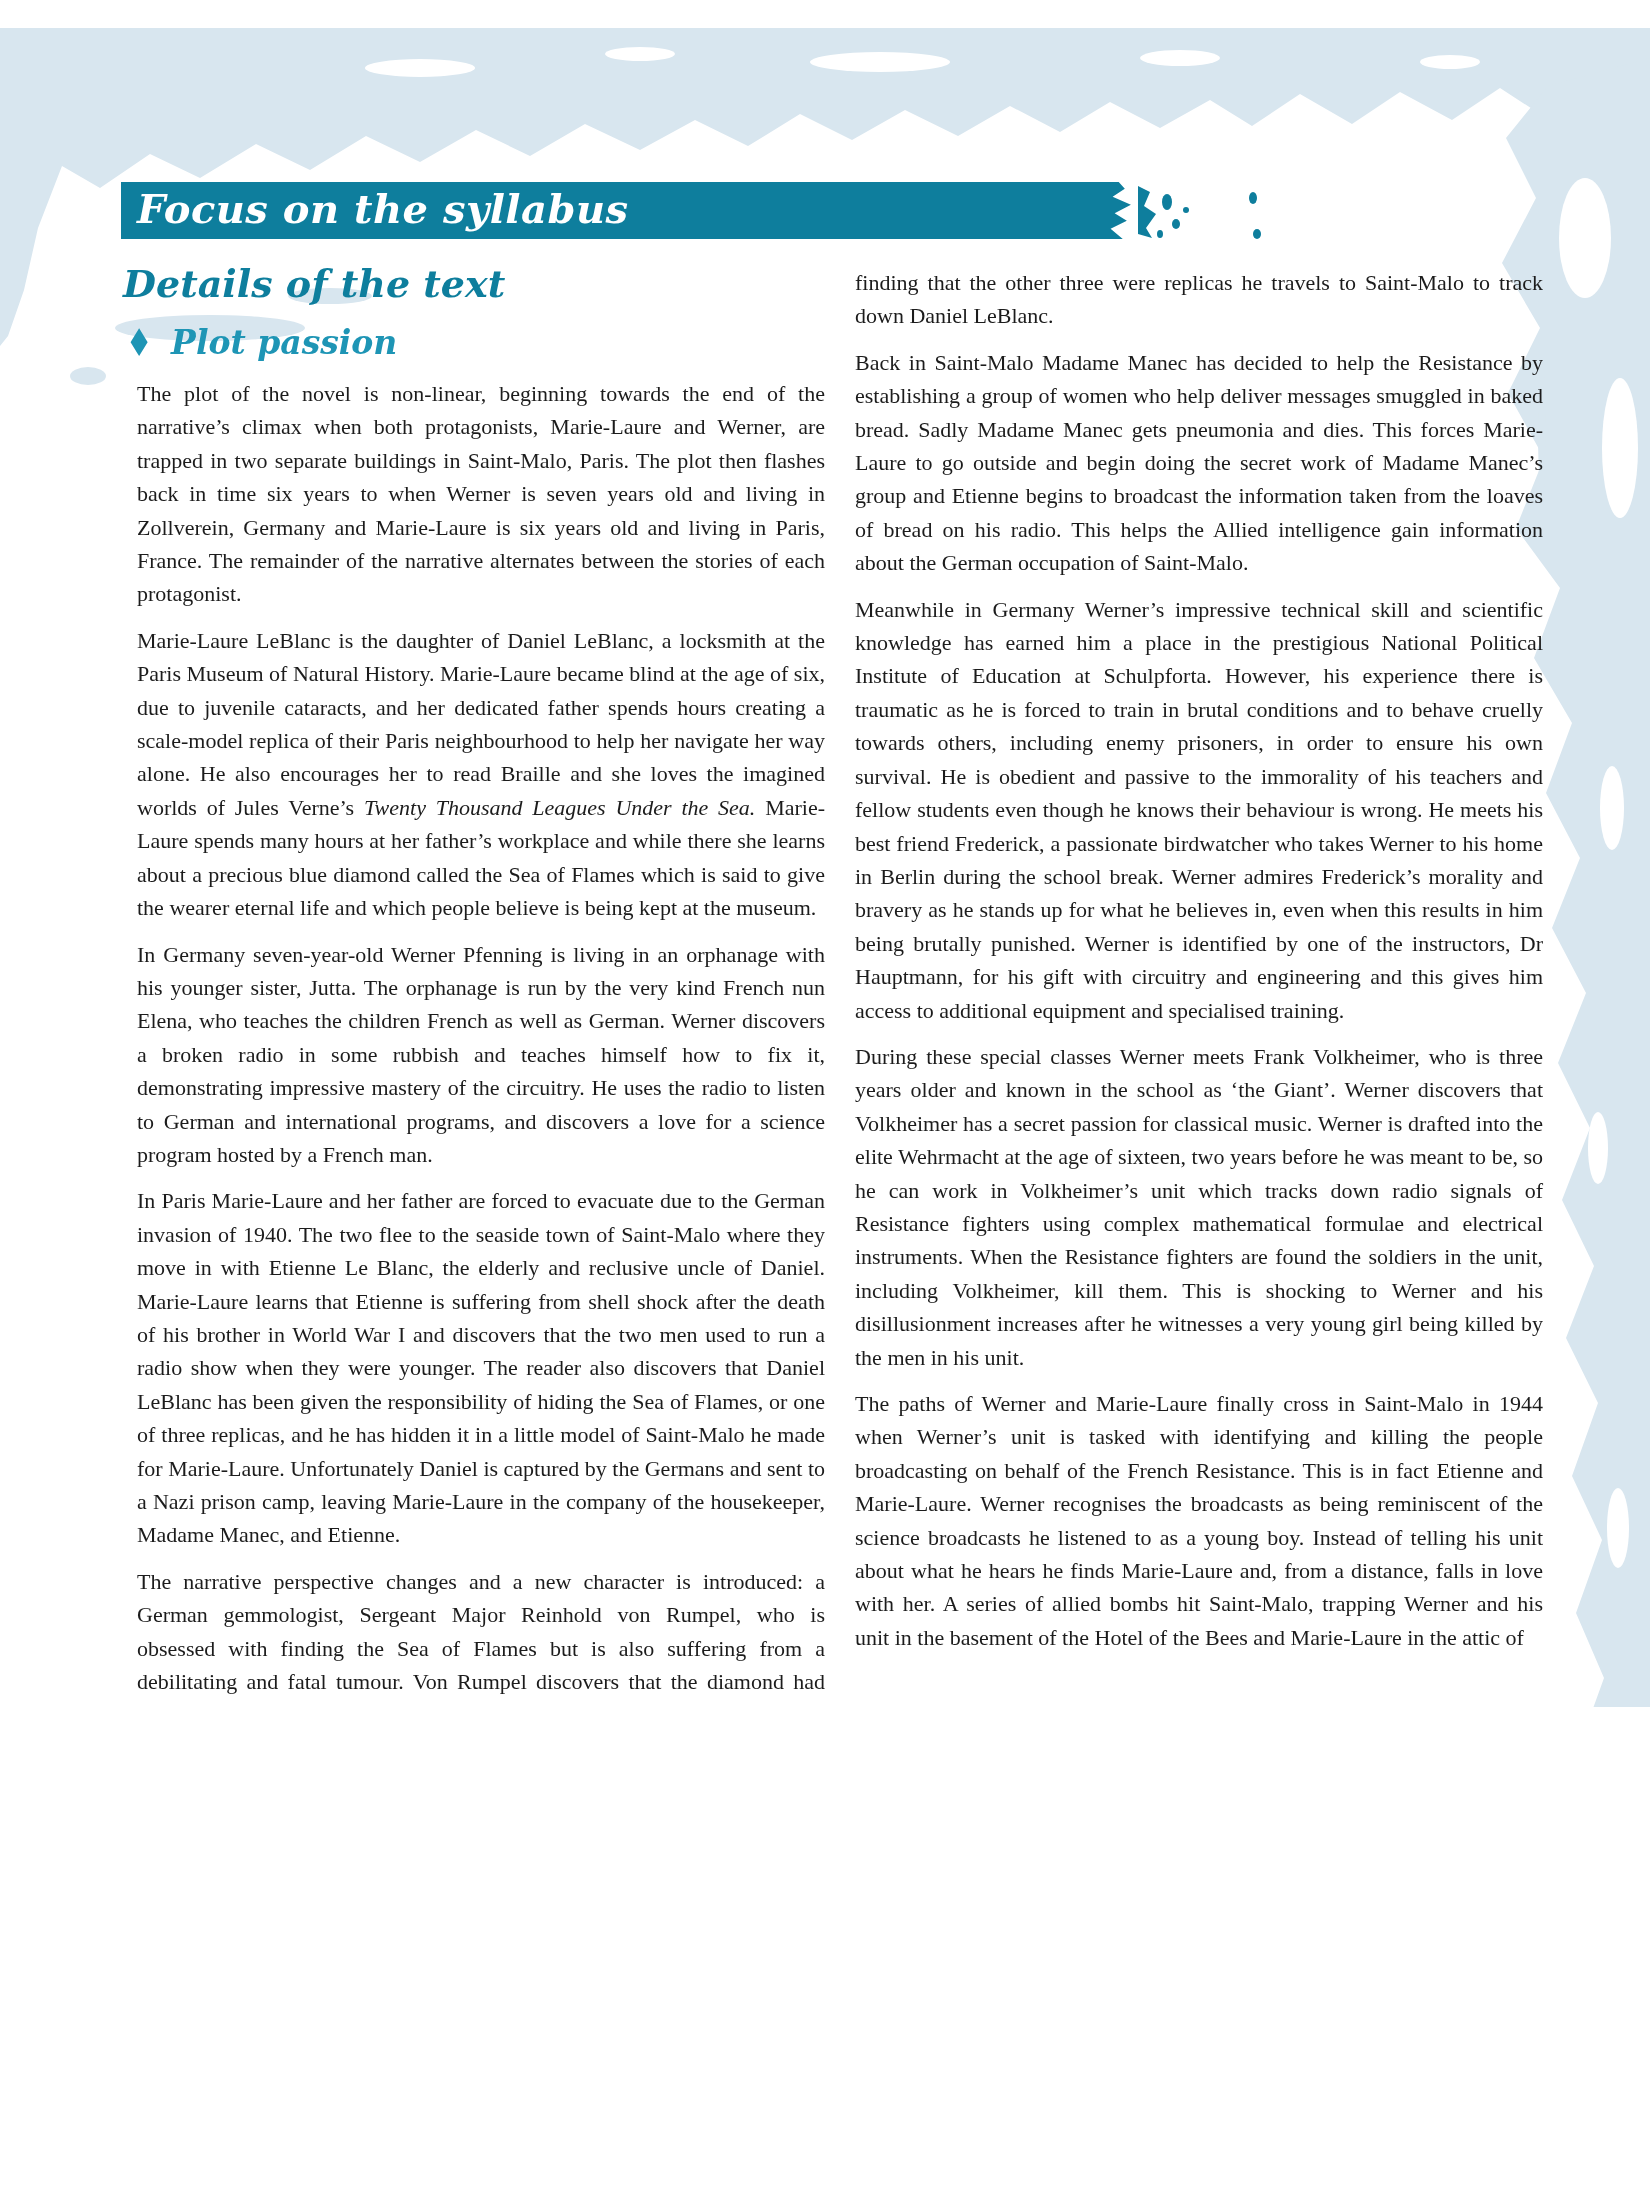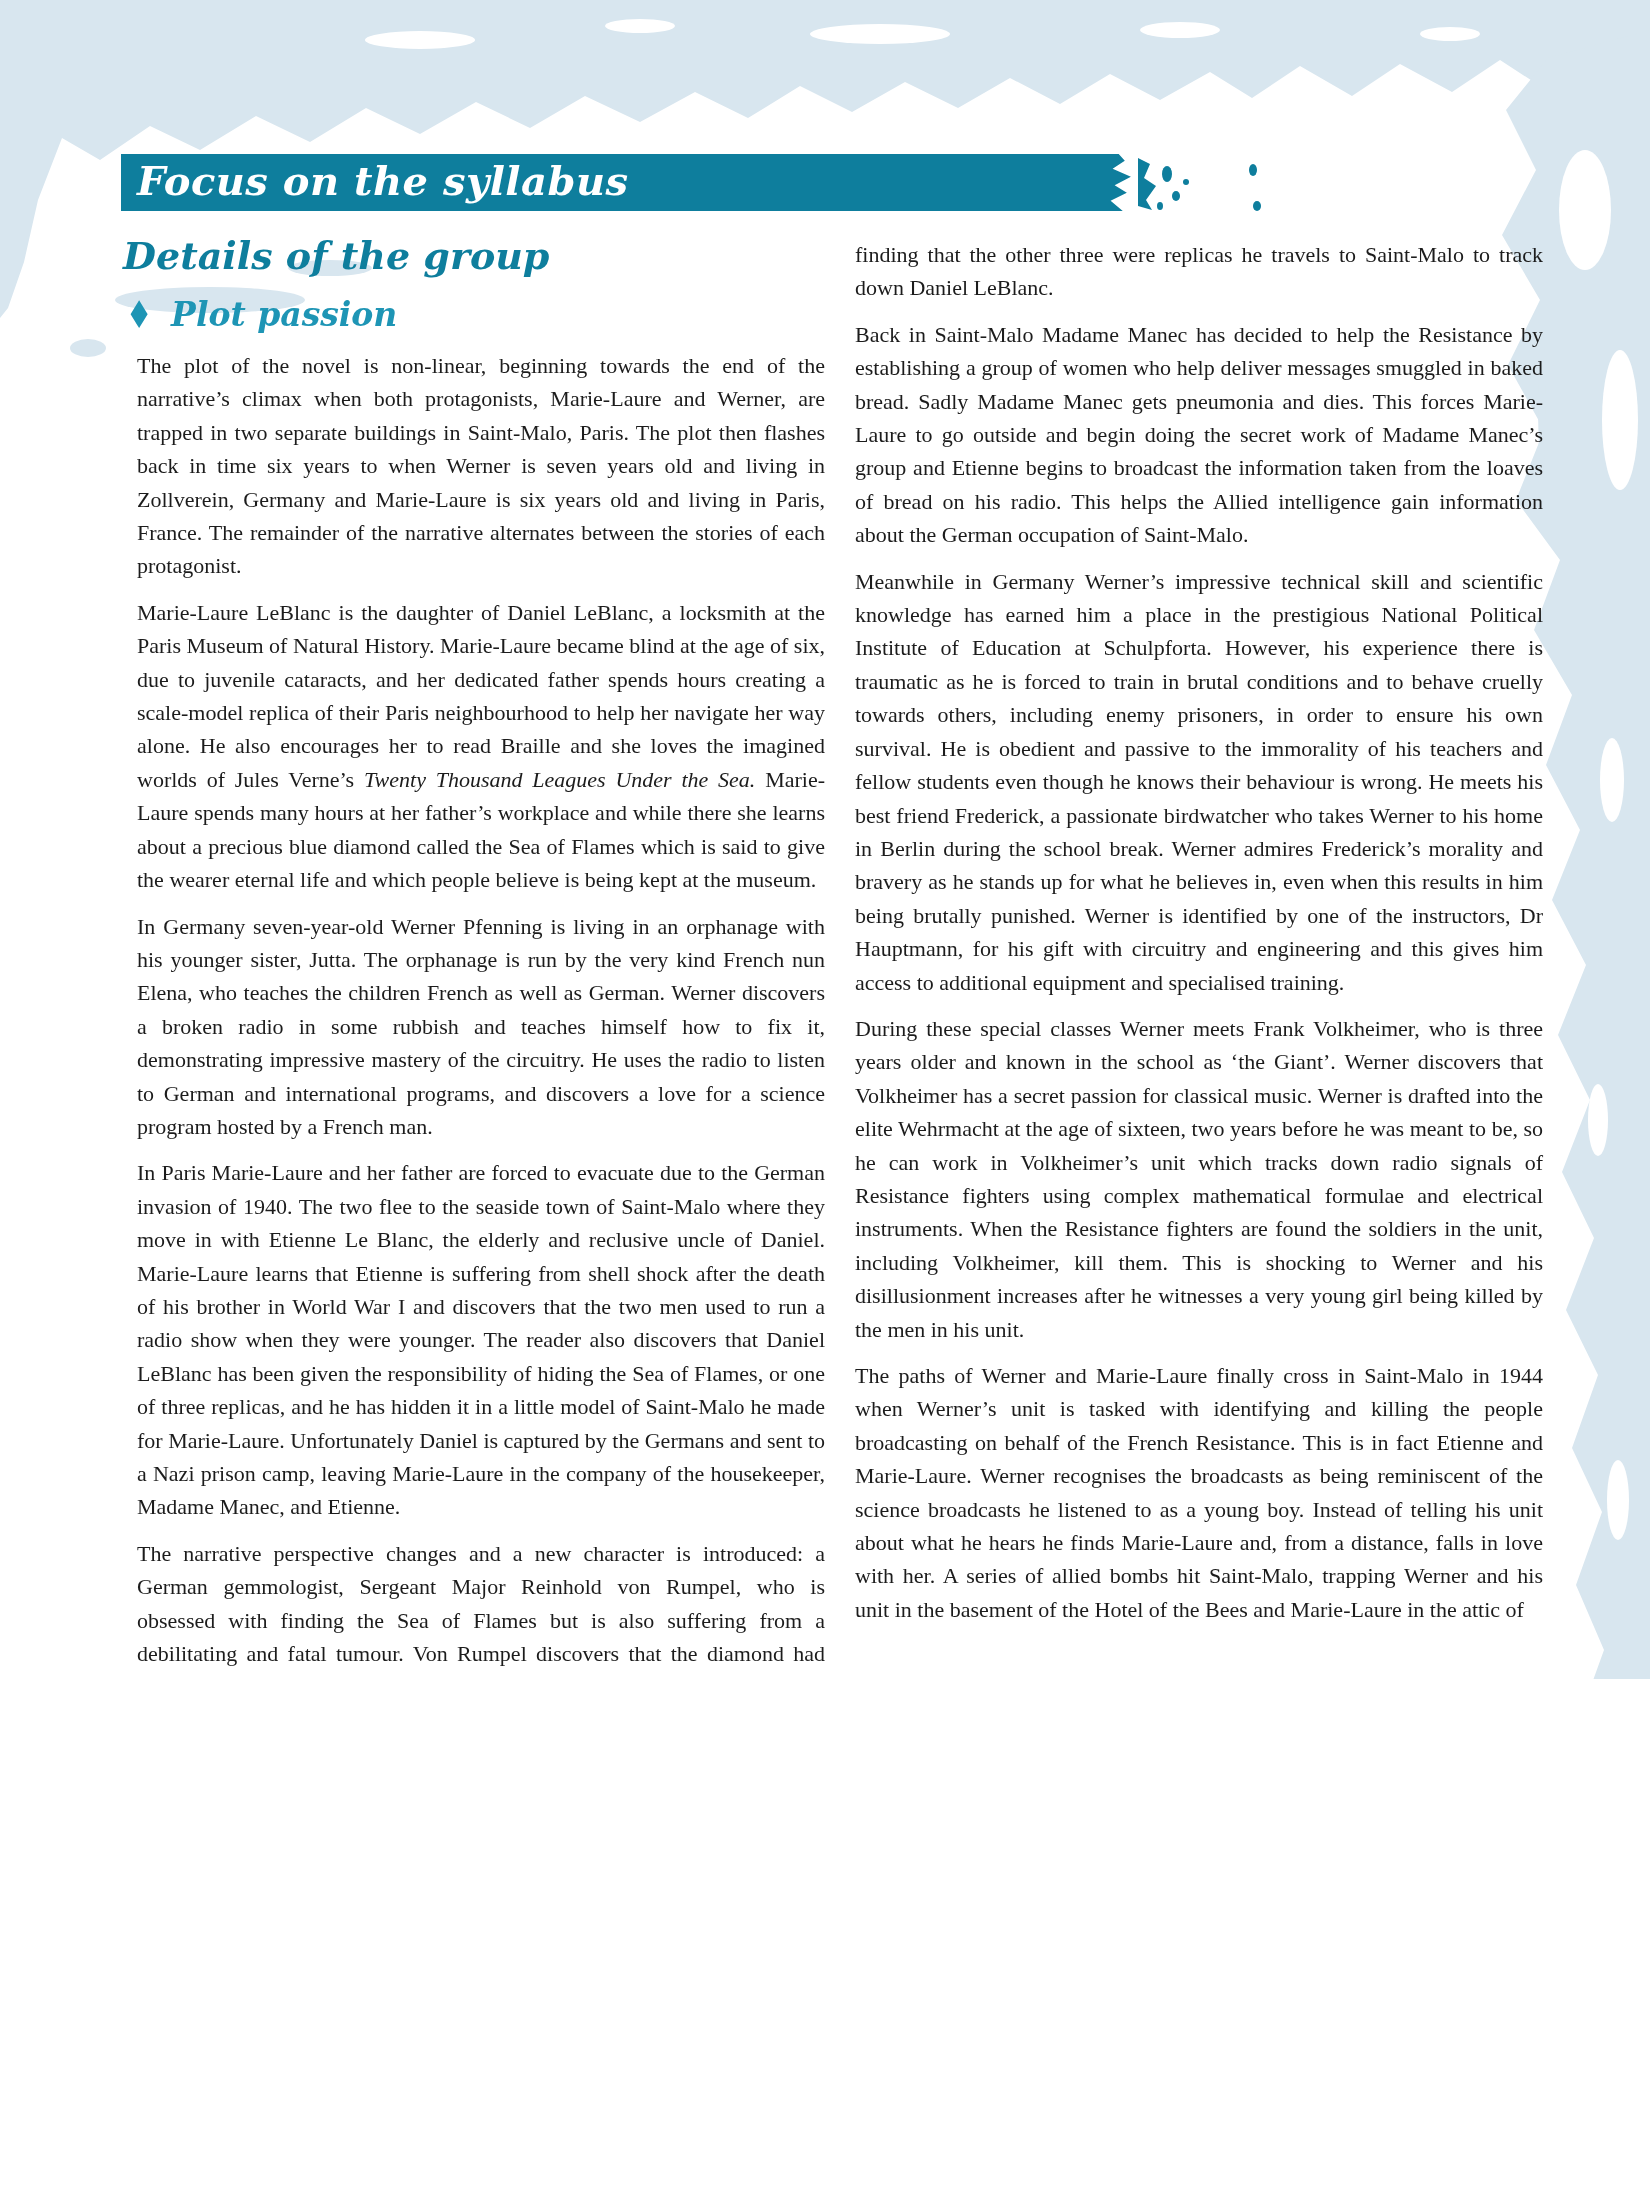--- a/index.html
+++ b/index.html
@@ -10,20 +10,21 @@
     --ink:#1c1c1c;
     --paper:#ffffff;
   }
   html,body{margin:0;padding:0;background:#fff;}
   .page{
     position:relative;
     width:1650px;height:1679px;
     background:var(--paper);
     overflow:hidden;
     font-family:"Liberation Serif", serif;
+    margin-top:28px;
   }
   .grunge-svg{position:absolute;left:0;top:0;z-index:1;pointer-events:none;}
   .banner{
     position:absolute;left:121px;top:154px;width:1016px;height:57px;
     background:var(--teal);color:#fff;z-index:2;
     font-family:"DejaVu Serif", serif;font-weight:bold;font-style:italic;
     font-size:40px;line-height:54px;padding-left:16px;box-sizing:border-box;
     letter-spacing:.5px;
     clip-path:polygon(0 0,98.2% 0,98.8% 12%,97.6% 26%,99.4% 40%,97.8% 55%,99% 68%,97.4% 82%,98.6% 100%,0 100%);
   }
@@ -107,21 +108,21 @@
     <ellipse style="fill:var(--teal)" cx="1160" cy="206" rx="3" ry="4"></ellipse>
     <ellipse style="fill:var(--teal)" cx="1186" cy="182" rx="3" ry="3"></ellipse>
     <ellipse style="fill:var(--teal)" cx="1253" cy="170" rx="4" ry="6"></ellipse>
     <ellipse style="fill:var(--teal)" cx="1257" cy="206" rx="4" ry="5"></ellipse>
   </svg>
 
   <div class="banner">
     <span>Focus on the syllabus</span>
   </div>
 
-  <h1 class="section-title" style="margin:0;">Details of the group</h1>
+  <h1 class="section-title" style="margin:0;">Details of the text</h1>
 
   <div class="subsection">
     <span class="diamond">♦</span>
     <span>Plot passion</span>
   </div>
 
   <div class="col col-left">
     <p>The plot of the novel is non-linear, beginning towards the end of the narrative’s climax when both protagonists, Marie-Laure and Werner, are trapped in two separate buildings in Saint-Malo, Paris. The plot then flashes back in time six years to when Werner is seven years old and living in Zollverein, Germany and Marie-Laure is six years old and living in Paris, France. The remainder of the narrative alternates between the stories of each protagonist.</p>
     <p><span>Marie-Laure LeBlanc is the daughter of Daniel LeBlanc, a locksmith at the Paris Museum of Natural History. Marie-Laure became blind at the age of six, due to juvenile cataracts, and her dedicated father spends hours creating a scale-model replica of their Paris neighbourhood to help her navigate her way alone. He also encourages her to read Braille and she loves the imagined worlds of Jules Verne’s </span><em>Twenty Thousand Leagues Under the Sea.</em><span> Marie-Laure spends many hours at her father’s workplace and while there she learns about a precious blue diamond called the Sea of Flames which is said to give the wearer eternal life and which people believe is being kept at the museum.</span></p>
     <p>In Germany seven-year-old Werner Pfenning is living in an orphanage with his younger sister, Jutta. The orphanage is run by the very kind French nun Elena, who teaches the children French as well as German. Werner discovers a broken radio in some rubbish and teaches himself how to fix it, demonstrating impressive mastery of the circuitry. He uses the radio to listen to German and international programs, and discovers a love for a science program hosted by a French man.</p>

